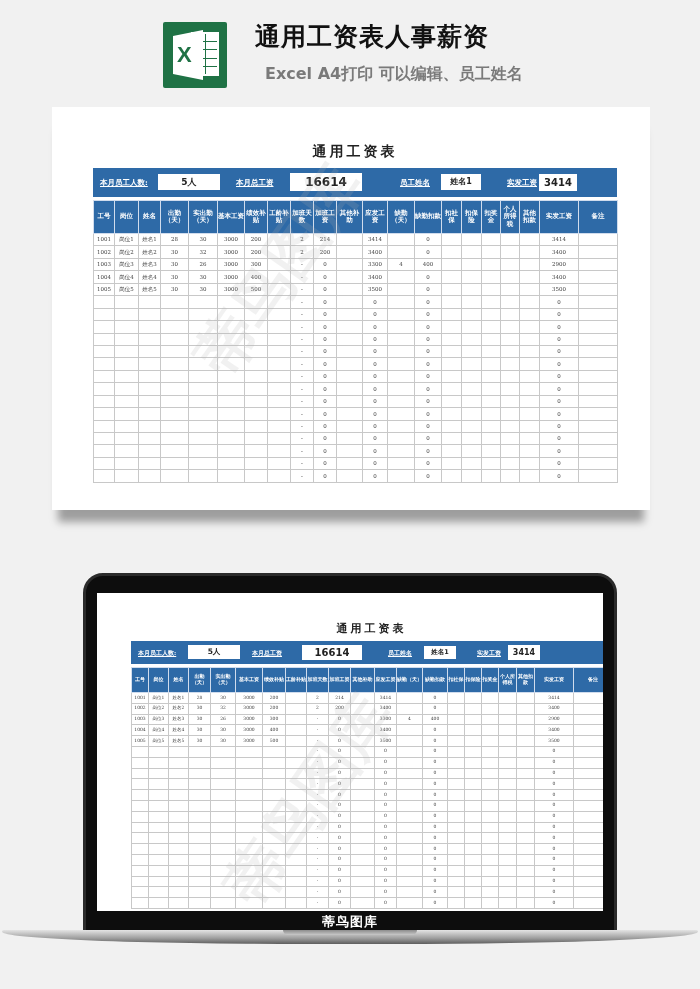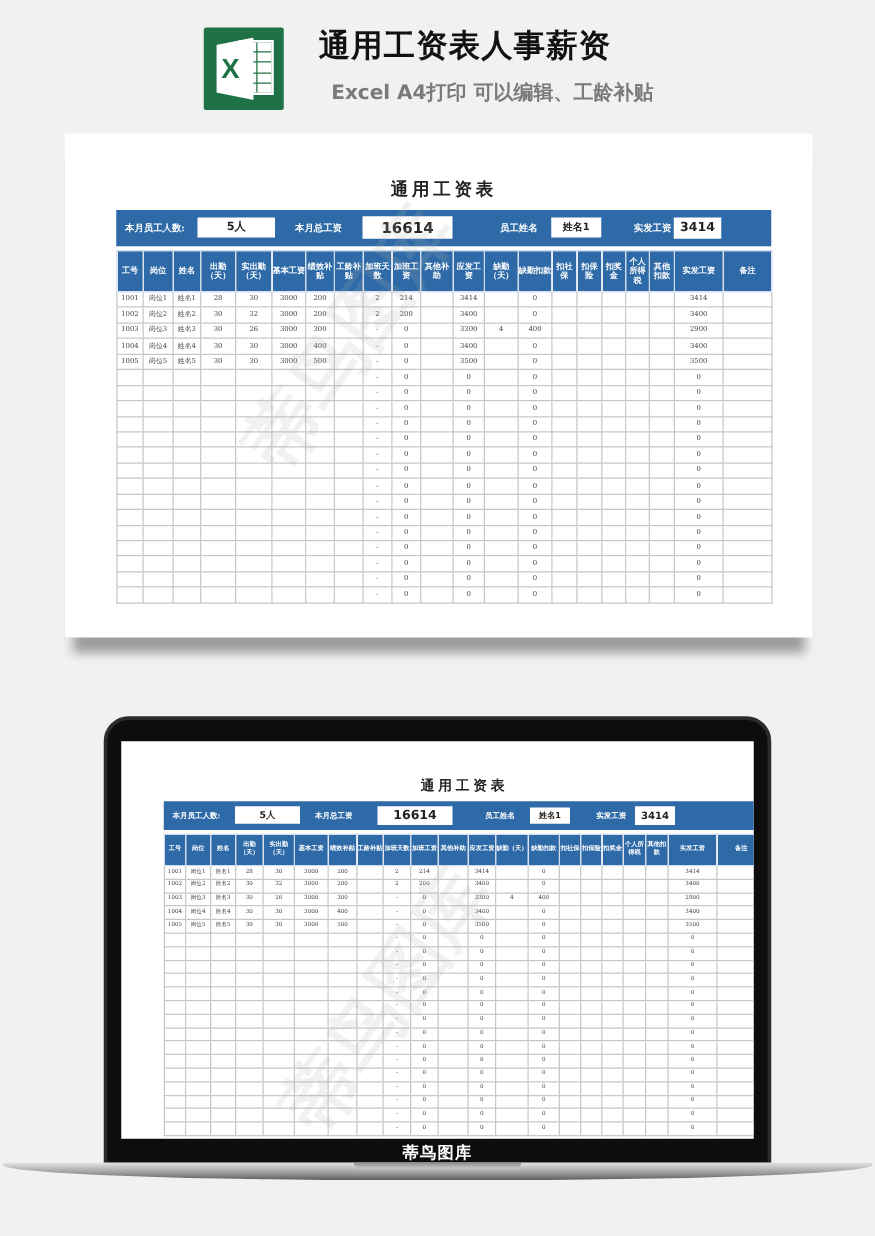--- a/index.html
+++ b/index.html
@@ -13,21 +13,21 @@
   .excel-icon .book { position: absolute; left: 10px; top: 8px; width: 30px; height: 50px; background: #fff; clip-path: polygon(0 12%, 100% 0, 100% 100%, 0 88%); }
   .excel-icon .x { position: absolute; left: 14px; top: 20px; font: bold 22px "Liberation Sans", sans-serif; color: #1f7245; }
   .banner-title { position: absolute; left: 255px; top: 20px; font: bold 25px "DejaVu Sans", sans-serif; color: #111; letter-spacing: 1px; }
   .banner-sub { position: absolute; left: 265px; top: 64px; font: bold 16px "DejaVu Sans", sans-serif; color: #7a7a7a; }
 
   
   .card { position: absolute; left: 52px; top: 107px; width: 598px; height: 403px; background: #fff; box-shadow: 0 18px 8px -6px rgba(0,0,0,0.35); }
   .sheet-title { position: absolute; left: 0; width: 100%; text-align: center; font-weight: bold; color: #222; letter-spacing: 3px; }
 
   .infobar { position: absolute; background: #2e6aa7; display: flex; align-items: center; color: #fff; font-weight: bold; }
-  .infobar .lbl { position: absolute; white-space: nowrap; }
+  .infobar .lbl { position: absolute; white-space: nowrap; text-decoration: underline; }
   .infobar .box { position: absolute; background: #fff; color: #222; text-align: center; font-family: "DejaVu Sans", sans-serif; }
 
   table.grid { position: absolute; border-collapse: collapse; table-layout: fixed; }
   table.grid th { background: #2e6aa7; color: #fff; font-weight: bold; border: 1px solid #d0dced; text-align: center; line-height: 1.15; overflow: hidden; }
   table.grid td { border: 1px solid #c8c8c8; text-align: center; color: #444; white-space: nowrap; overflow: hidden; }
 
   
   .laptop-bezel { position: absolute; left: 83px; top: 573px; width: 534px; height: 360px; background: #0d0d0d; border-radius: 20px 20px 0 0; border: 3px solid #2b2b2b; }
   .laptop-screen { position: absolute; left: 97px; top: 593px; width: 506px; height: 318px; background: #fff; overflow: hidden; }
   .laptop-brand { position: absolute; left: 0; width: 700px; top: 913px; text-align: center; color: #fff; font: bold 13px "DejaVu Sans", sans-serif; letter-spacing: 1px; }
@@ -49,21 +49,21 @@
       <span></span>
       <span></span>
       <span></span>
       <span></span>
       <span></span>
   </div>
   <div class="book"></div>
   <div class="x">X</div>
 </div>
 <div class="banner-title">通用工资表人事薪资</div>
-<div class="banner-sub">Excel A4打印 可以编辑、工龄补贴</div>
+<div class="banner-sub">Excel A4打印 可以编辑、员工姓名</div>
 
 <div class="card"></div>
 <div id="sheet-large" style="position: absolute; left: 0px; top: 0px;">
     <div class="sheet-title" style="position: absolute; left: 93px; width: 524px; top: 143px; font-size: 14px;">通用工资表</div>
     <div class="infobar" style="left: 93px; top: 168px; width: 524px; height: 29px; font-size: 7.5px;">
       <div class="lbl" style="left: 7px; top: 0px; line-height: 29px;">本月员工人数:</div>
       <div class="box" style="left: 65px; top: 6px; width: 62px; height: 16px; line-height: 16px; font-size: 9px;">5人</div>
       <div class="lbl" style="left: 143px; top: 0px; line-height: 29px;">本月总工资</div>
       <div class="box" style="left: 197px; top: 5px; width: 72px; height: 18px; line-height: 18px; font-size: 12px;">16614</div>
       <div class="lbl" style="left: 307px; top: 0px; line-height: 29px;">员工姓名</div>

